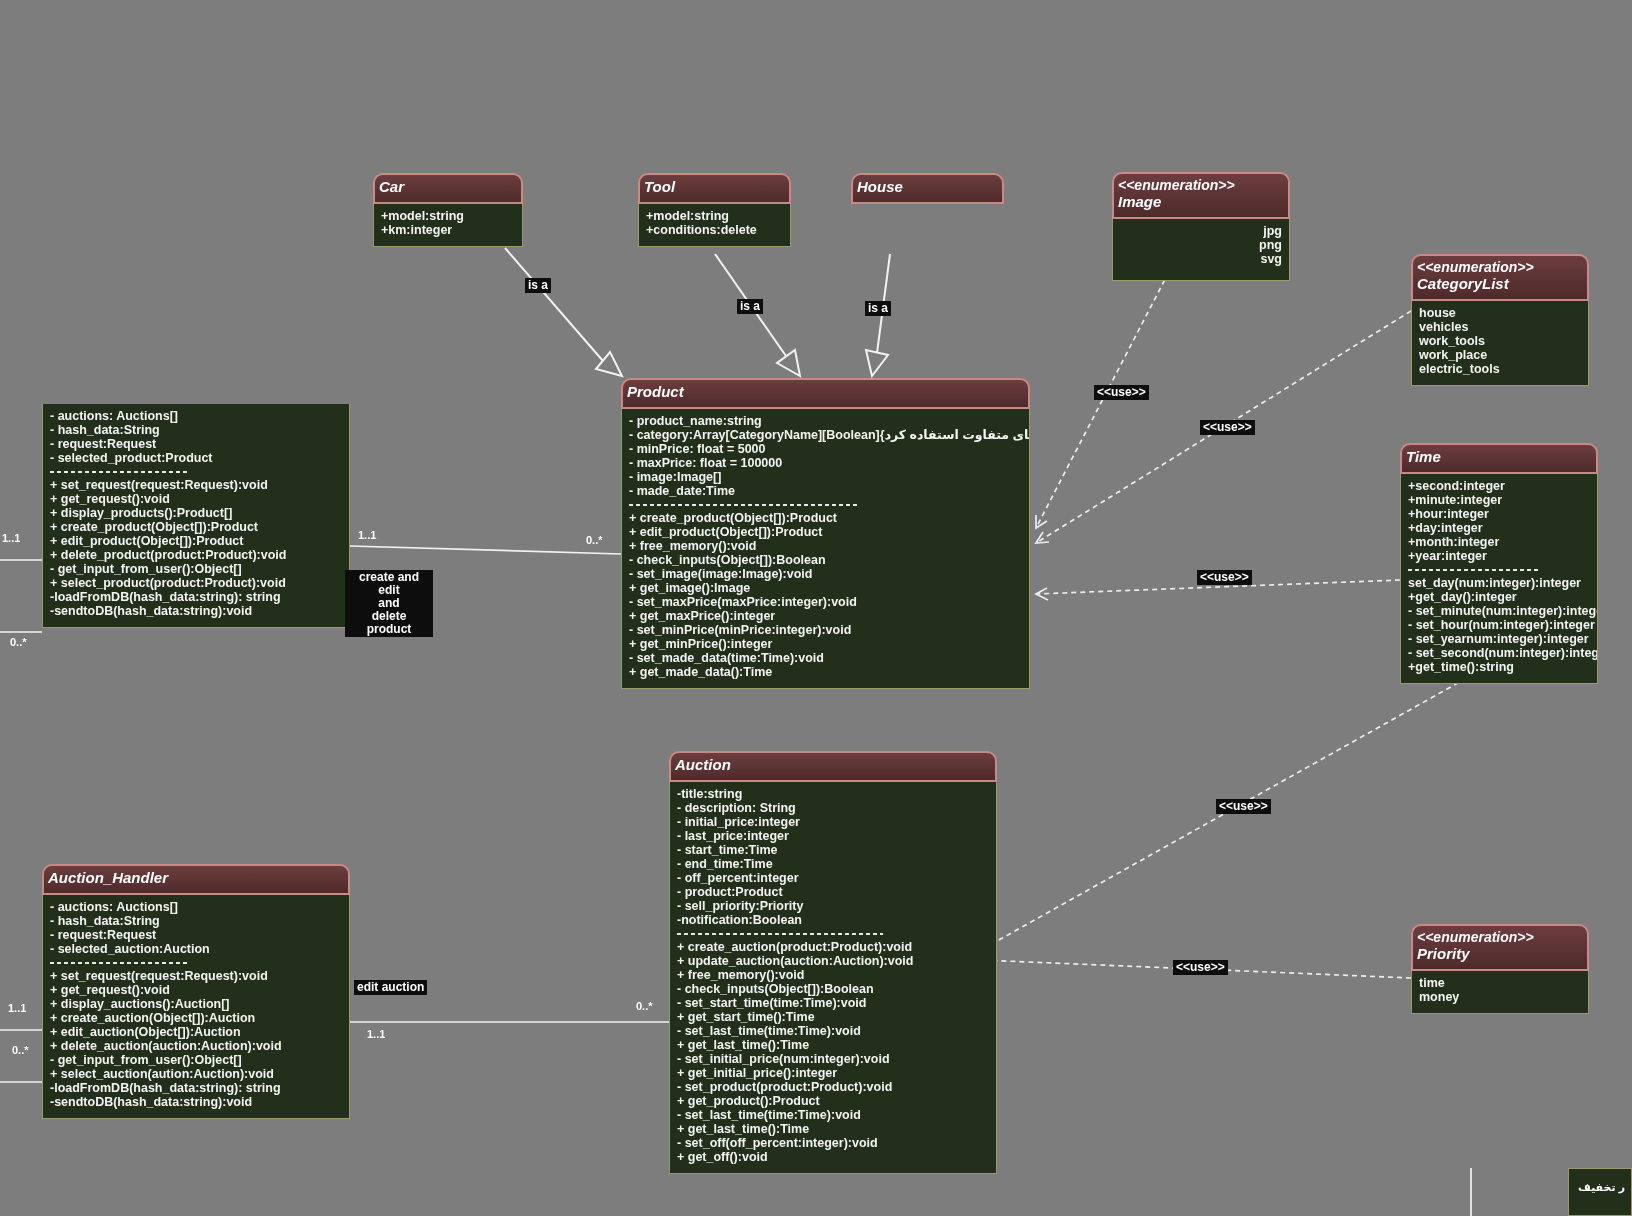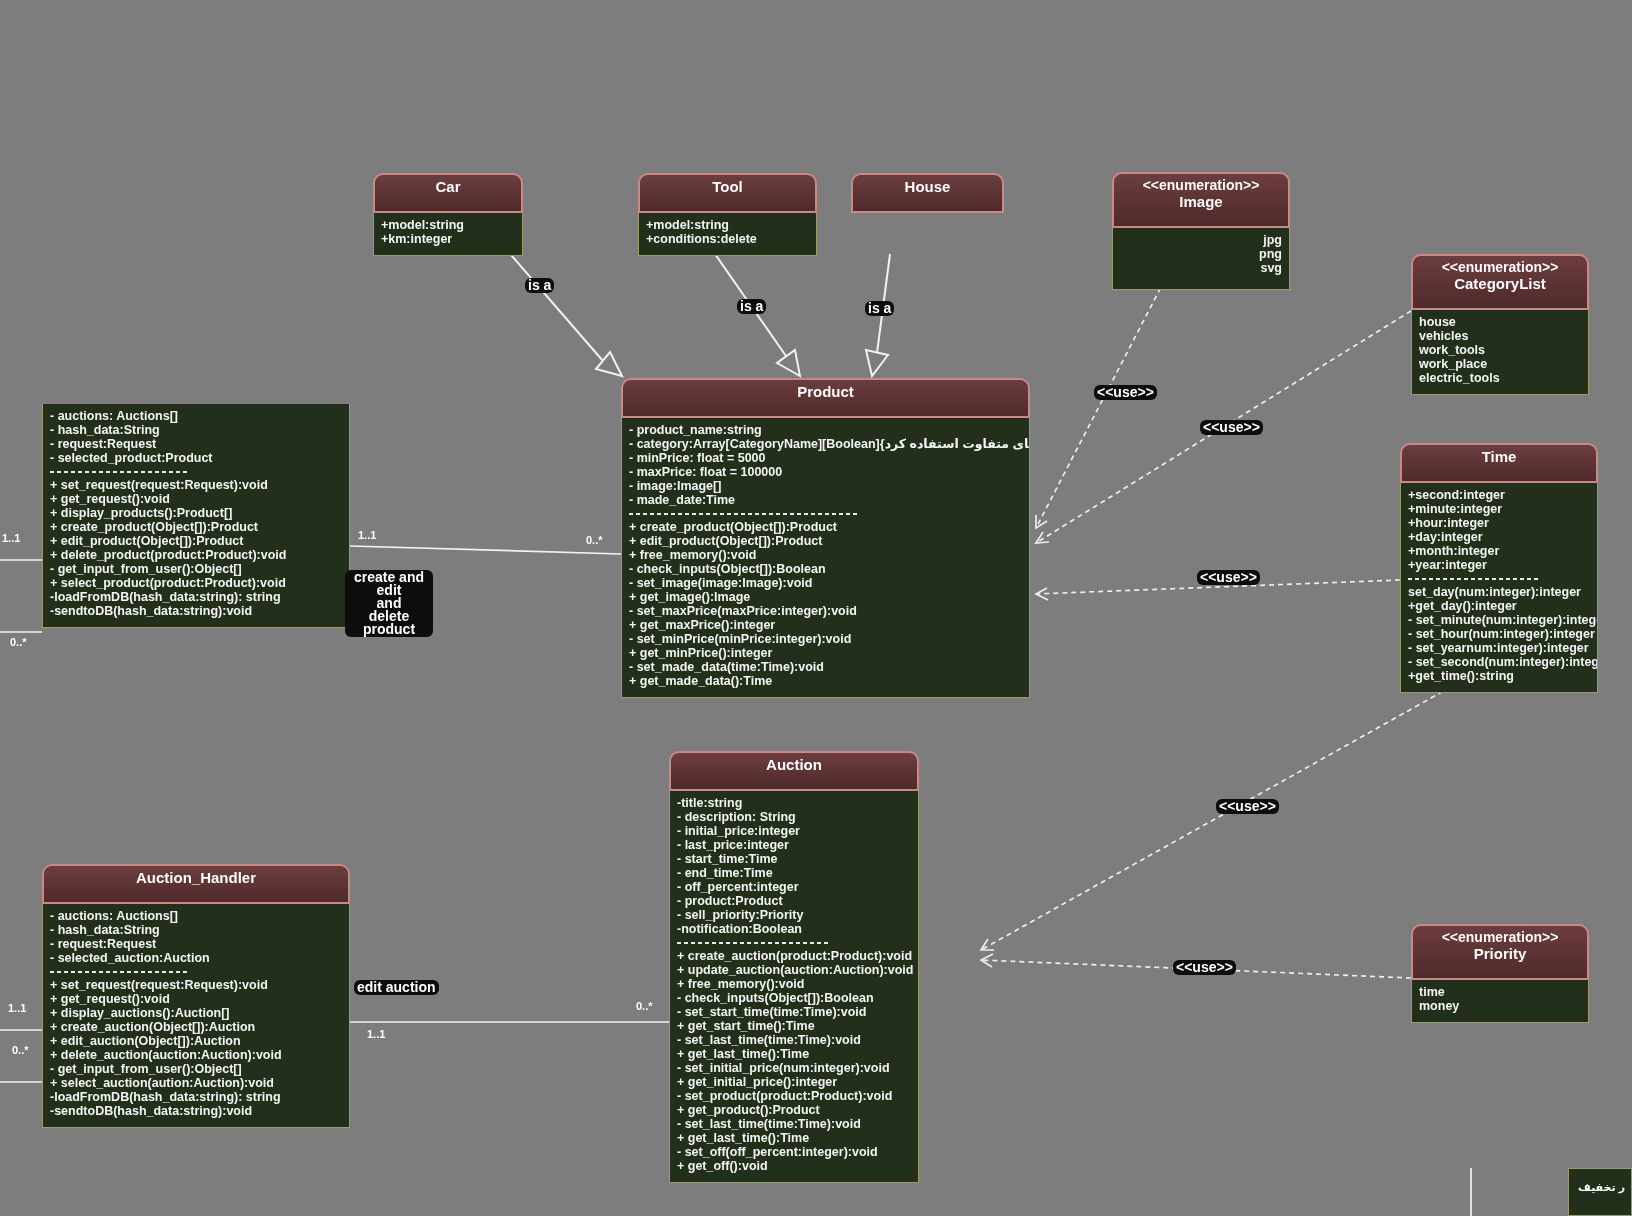--- a/index.html
+++ b/index.html
@@ -1,49 +1,49 @@
 <!DOCTYPE html>
 <html><head>
 <meta charset="utf-8">
 <style>
   html,body{margin:0;padding:0;background:#7d7d7d;}
   #canvas{position:relative;width:1632px;height:1216px;background:#7d7d7d;overflow:hidden;
           font-family:"Liberation Sans","DejaVu Sans",sans-serif;}
   #connectors{position:absolute;left:0;top:0;z-index:1;}
   .uml-box{position:absolute;z-index:2;}
   .uml-header{background:linear-gradient(#6c3d3e,#4f2a2b);border:2px solid #c98984;
-              border-radius:10px 10px 0 0;color:#fff;text-align:center;padding:3px 4px 16px 4px;}
+              border-radius:10px 10px 0 0;color:#fff;text-align:left;padding:3px 4px 7px 4px;font-style:italic;}
   .uml-title{font-size:15px;font-weight:bold;line-height:17px;color:#fdfdfd;}
   .uml-stereotype{font-size:14px;font-weight:bold;line-height:16px;color:#fdfdfd;}
   .uml-body{background:#22301b;border:1px solid #9a9a6a;border-top:none;color:#f4f4f4;
             font-size:12.5px;font-weight:bold;padding:5px 7px 9px 7px;overflow:hidden;}
   .uml-line{line-height:14px;white-space:nowrap;}
   .uml-divider{height:2px;margin:6px 0 5px 0;width:50%;
                background:repeating-linear-gradient(90deg,#e9e9e9 0 4px,transparent 4px 7px);}
   
   #box-car{left:373px;top:173px;width:150px;}
-  #box-tool{left:638px;top:173px;width:179px;}
+  #box-tool{left:638px;top:173px;width:153px;}
   #box-house{left:851px;top:173px;width:153px;}
   #box-image_enum{left:1112px;top:172px;width:178px;}
   #box-categorylist_enum{left:1411px;top:254px;width:178px;}
   #box-product{left:621px;top:378px;width:409px;}
   #box-product_handler{left:42px;top:404px;width:308px;}
   #box-time{left:1400px;top:443px;width:198px;}
-  #box-auction{left:669px;top:751px;width:250px;}
+  #box-auction{left:669px;top:751px;width:328px;}
   #box-auction_handler{left:42px;top:864px;width:308px;}
   #box-priority_enum{left:1411px;top:924px;width:178px;}
   #box-car .uml-body,#box-tool .uml-body,#box-house .uml-body{}
   #box-image_enum .uml-body{padding-bottom:14px;text-align:right;}
   #box-product .uml-divider{width:58%;}
   #box-auction .uml-divider{width:66%;}
   #box-time .uml-divider{width:72%;}
   #box-product_handler .uml-divider,#box-auction_handler .uml-divider{width:48%;}
   
-  .chip{position:absolute;z-index:3;background:#0d0d0d;color:#fff;font-size:14px;
-        font-weight:bold;line-height:13px;padding:1px 3px;white-space:nowrap;border-radius:6px;}
+  .chip{position:absolute;z-index:3;background:#0d0d0d;color:#fff;font-size:12px;
+        font-weight:bold;line-height:13px;padding:1px 3px;white-space:nowrap;}
   .chip.multi{white-space:pre-line;text-align:center;}
   .mult{position:absolute;z-index:3;color:#fff;font-size:11px;font-weight:bold;white-space:nowrap;}
   #lbl-isa-car{left:525px;top:278px;}
   #lbl-isa-tool{left:737px;top:299px;}
   #lbl-isa-house{left:865px;top:301px;}
   #lbl-use-image{left:1094px;top:385px;}
   #lbl-use-cat{left:1200px;top:420px;}
   #lbl-use-time-product{left:1197px;top:570px;}
   #lbl-use-time-auction{left:1216px;top:799px;}
   #lbl-use-priority{left:1173px;top:960px;}

